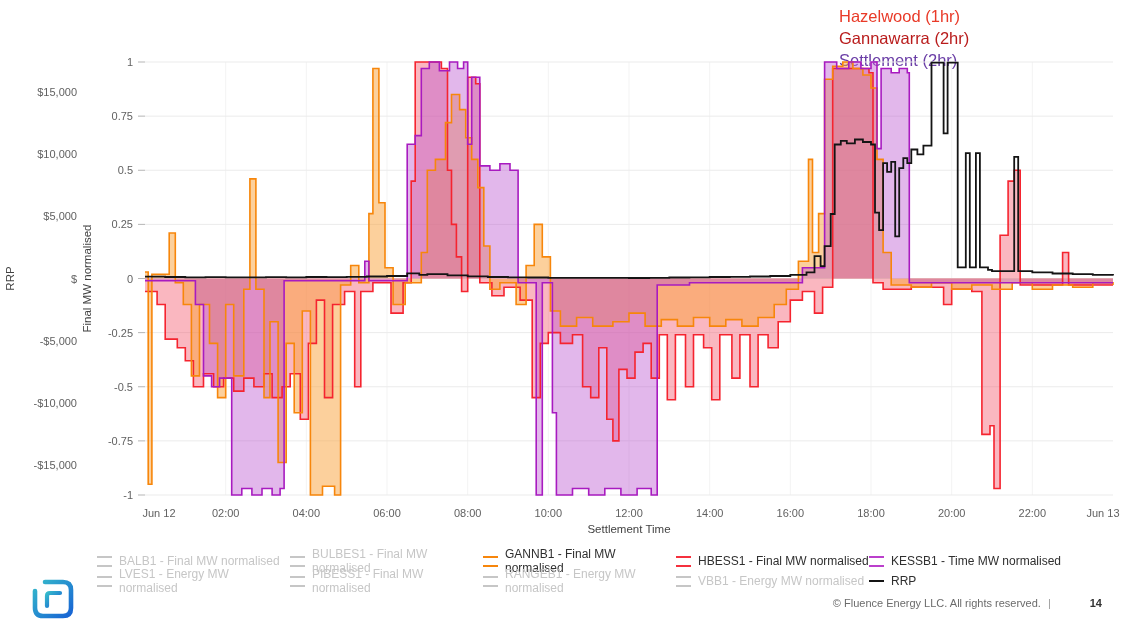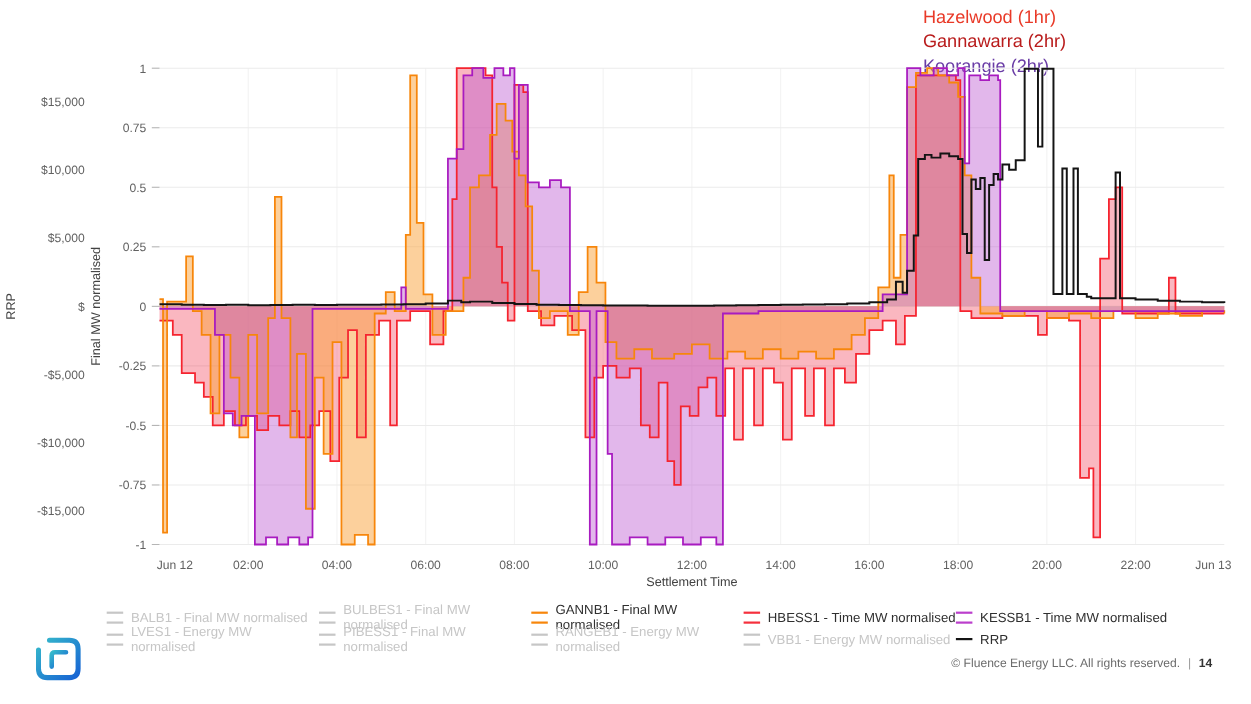--- a/index.html
+++ b/index.html
@@ -21,29 +21,29 @@
   .legend-item .marker{width:15px;height:7px;flex:0 0 auto;}
   .marker.dbl{border-top:2px solid;border-bottom:2px solid;}
   .marker.single{height:0;border-top:2px solid;}
   .legend-item.off{color:#c6c6c6;}
   .legend-item.on{color:#2f2f2f;}
   
   .logo{position:absolute;left:30px;top:576px;}
   
   .footer{position:absolute;right:35px;top:597px;font-size:11px;color:#6b6b6b;white-space:nowrap;}
   .footer .sep{margin:0 7px;color:#9a9a9a;}
-  .footer .page{font-weight:bold;color:#333;}
+  .footer .page{font-weight:bold;color:#333;margin-left:32px;}
 </style>
 </head>
 <body>
 
 <div class="annotations">
     <div style="color: rgb(233, 58, 40);">Hazelwood (1hr)</div>
     <div style="color: #b91c1c;">Gannawarra (2hr)</div>
-    <div style="color: rgb(106, 61, 166);">Koorangie (2hr)</div>
+    <div style="color: rgb(106, 61, 166);">Settlement (2hr)</div>
   </div>
 
 <svg id="chart" width="1137" height="545">
     <line x1="225.66666666666669" y1="62" x2="225.66666666666669" y2="495" stroke="#f3f3f3" stroke-width="1"></line>
     <line x1="306.33333333333337" y1="62" x2="306.33333333333337" y2="495" stroke="#f3f3f3" stroke-width="1"></line>
     <line x1="387" y1="62" x2="387" y2="495" stroke="#f3f3f3" stroke-width="1"></line>
     <line x1="467.6666666666667" y1="62" x2="467.6666666666667" y2="495" stroke="#f3f3f3" stroke-width="1"></line>
     <line x1="548.3333333333333" y1="62" x2="548.3333333333333" y2="495" stroke="#f3f3f3" stroke-width="1"></line>
     <line x1="629" y1="62" x2="629" y2="495" stroke="#f3f3f3" stroke-width="1"></line>
     <line x1="709.6666666666666" y1="62" x2="709.6666666666666" y2="495" stroke="#f3f3f3" stroke-width="1"></line>
@@ -118,21 +118,21 @@
     <div class="legend-item off">
       <span class="marker dbl" style="border-color: rgb(198, 198, 198);"></span>
       <span>BULBES1 - Final MW normalised</span>
     </div>
     <div class="legend-item on">
       <span class="marker dbl" style="border-color: rgb(247, 134, 11);"></span>
       <span>GANNB1 - Final MW normalised</span>
     </div>
     <div class="legend-item on">
       <span class="marker dbl" style="border-color: rgb(245, 48, 61);"></span>
-      <span>HBESS1 - Time MW normalised</span>
+      <span>HBESS1 - Final MW normalised</span>
     </div>
     <div class="legend-item on">
       <span class="marker dbl" style="border-color: rgb(187, 63, 204);"></span>
       <span>KESSB1 - Time MW normalised</span>
     </div>
     <div class="legend-item off">
       <span class="marker dbl" style="border-color: rgb(198, 198, 198);"></span>
       <span>LVES1 - Energy MW normalised</span>
     </div>
     <div class="legend-item off">

